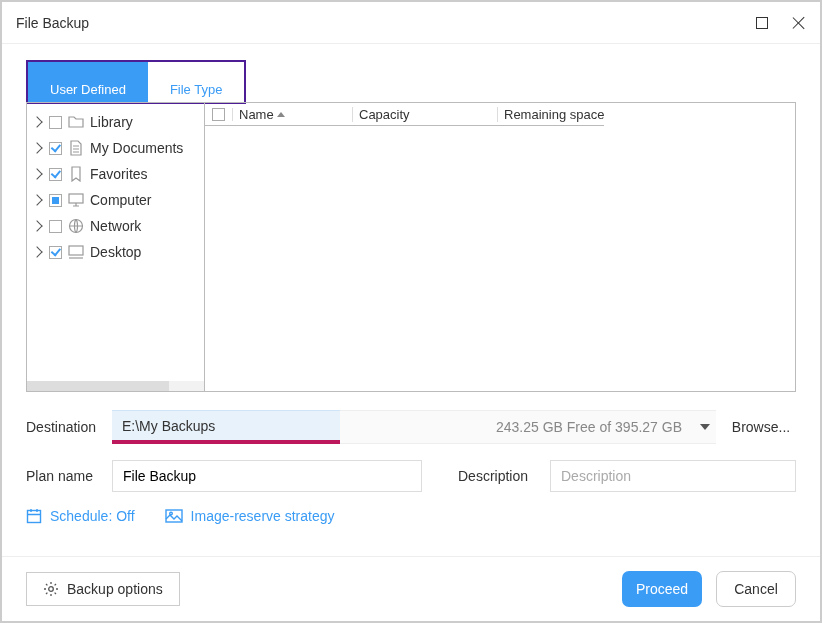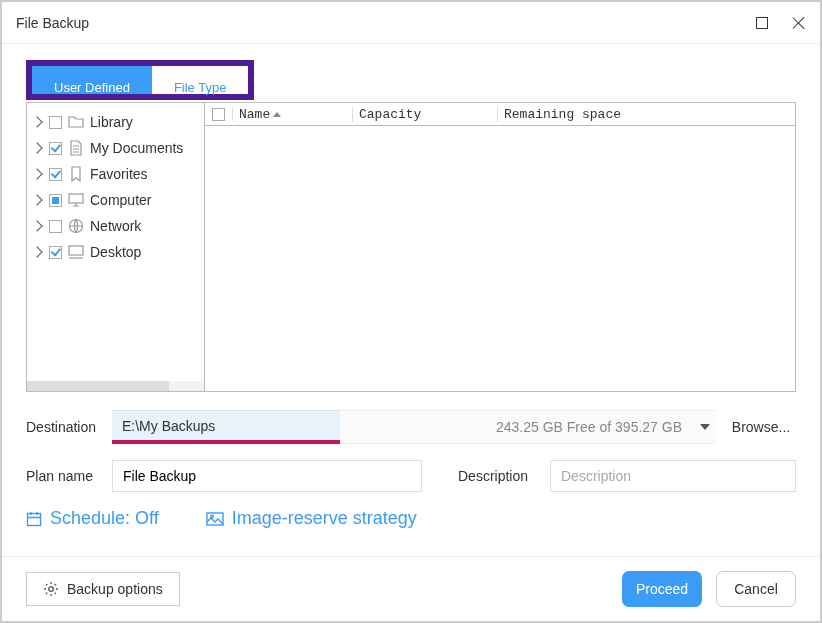--- a/index.html
+++ b/index.html
@@ -39,23 +39,23 @@
   .content {
     flex: 1;
     padding: 16px 24px 0 24px;
     display: flex;
     flex-direction: column;
   }
 
   
   .tabs { display: flex; height: 32px; }
   .tab {
-    padding: 14px 22px;
+    padding: 20px 22px;
     font-size: 13px;
-    border: 6px solid #4c1d95;
+    border: 2px solid #4c1d95;
     cursor: pointer;
   }
   .tab.active { background: #3b9cf5; color: #fff; border-right:none; }
   .tab.inactive { background: #fff; color: #3b9cf5; border-left:none; }
 
   
   .split {
     display: flex;
     border: 1px solid #bbb;
     margin-top: 10px;
@@ -93,21 +93,21 @@
     content:""; width:4px; height:7px; border-right:2px solid #3b9cf5; border-bottom:2px solid #3b9cf5;
     transform: rotate(40deg) translate(-1px,-1px);
   }
   .checkbox.partial::after{
     content:""; width:7px; height:7px; background:#3b9cf5;
   }
   .item-icon { width:16px; height:16px; display:flex; align-items:center; justify-content:center; color:#888;}
   .item-label { font-size: 14px; color:#333; }
 
   
-  .list { flex:1; display:flex; flex-direction:column;font-family:Liberation Mono, monospace; }
+  .list { flex:1; display:flex; flex-direction:row; }
   .list-header {
     display:flex; height:23px; border-bottom:1px solid #bbb; align-items:center;
     font-size:13px; color:#333;
   }
   .col-check { width:28px; border-right:1px solid #ddd; display:flex; align-items:center; justify-content:center;}
   .col-name { flex:0 0 120px; padding-left:6px; border-right:1px solid #ddd; display:flex; align-items:center;}
   .col-cap  { flex:0 0 145px; padding-left:6px; border-right:1px solid #ddd; }
   .col-rem  { flex:1; padding-left:6px; }
   .sort-caret {
     width:0;height:0;border-left:4px solid transparent;border-right:4px solid transparent;border-bottom:5px solid #888;margin-left:3px;
@@ -140,21 +140,21 @@
   .dd-triangle{ width:0;height:0;border-left:5px solid transparent;border-right:5px solid transparent;border-top:6px solid #555;}
   .browse { width:70px; padding:6px 0; text-align:center; font-size:14px; cursor:pointer; }
 
   .text-input {
     flex:0 0 310px; height:32px; border:1px solid #ddd; padding:0 10px; font-size:14px;
   }
   .desc-label { width:82px; font-size:14px; margin-left:26px;}
   .desc-input { flex:1; height:32px; border:1px solid #ddd; padding:0 10px; font-size:14px; color:#aaa;}
   .desc-input::placeholder{color:#aaa;}
 
-  .opts-row { display:flex; gap:47px; color:#3b9cf5; font-size:18px;}
+  .opts-row { display:flex; gap:30px; color:#3b9cf5; font-size:14px;}
   .opt-link { display:flex; align-items:center; gap:8px; cursor:pointer; }
   .opt-link svg { stroke:#3b9cf5; }
 
   
   .footer {
     border-top:1px solid #eee;
     padding: 14px 24px;
     display:flex; align-items:center; justify-content:space-between;
   }
   .backup-opts {

